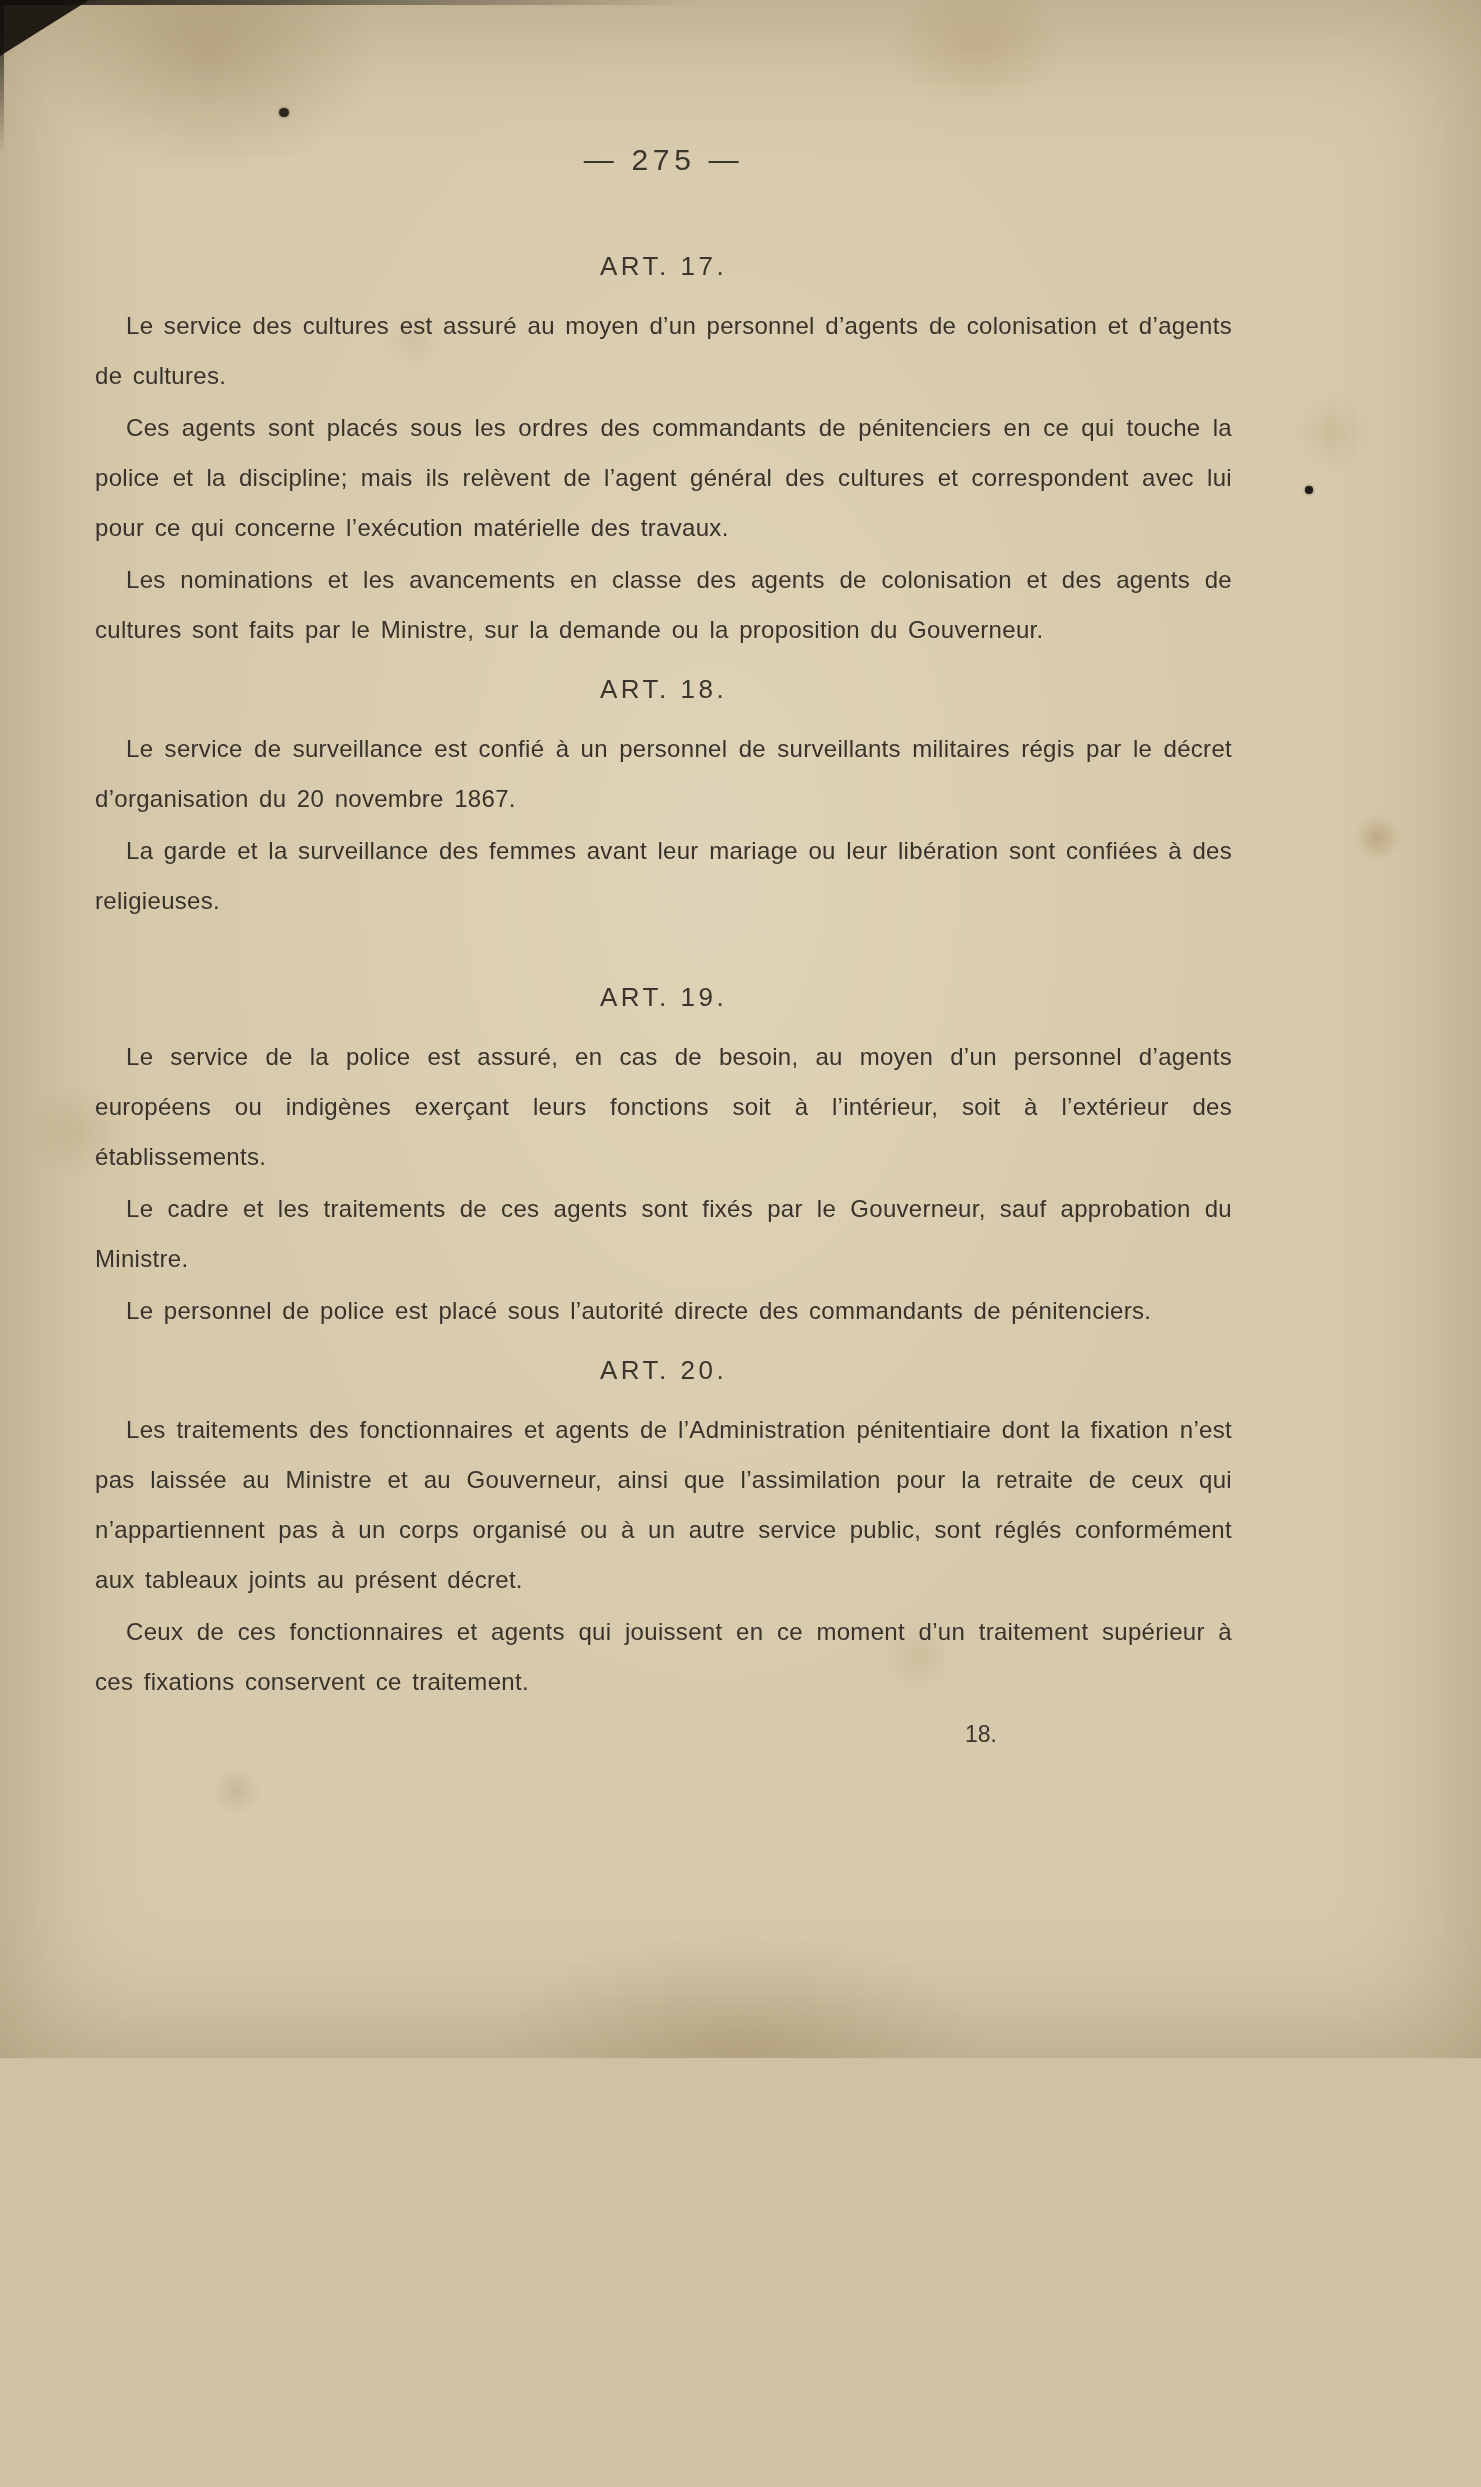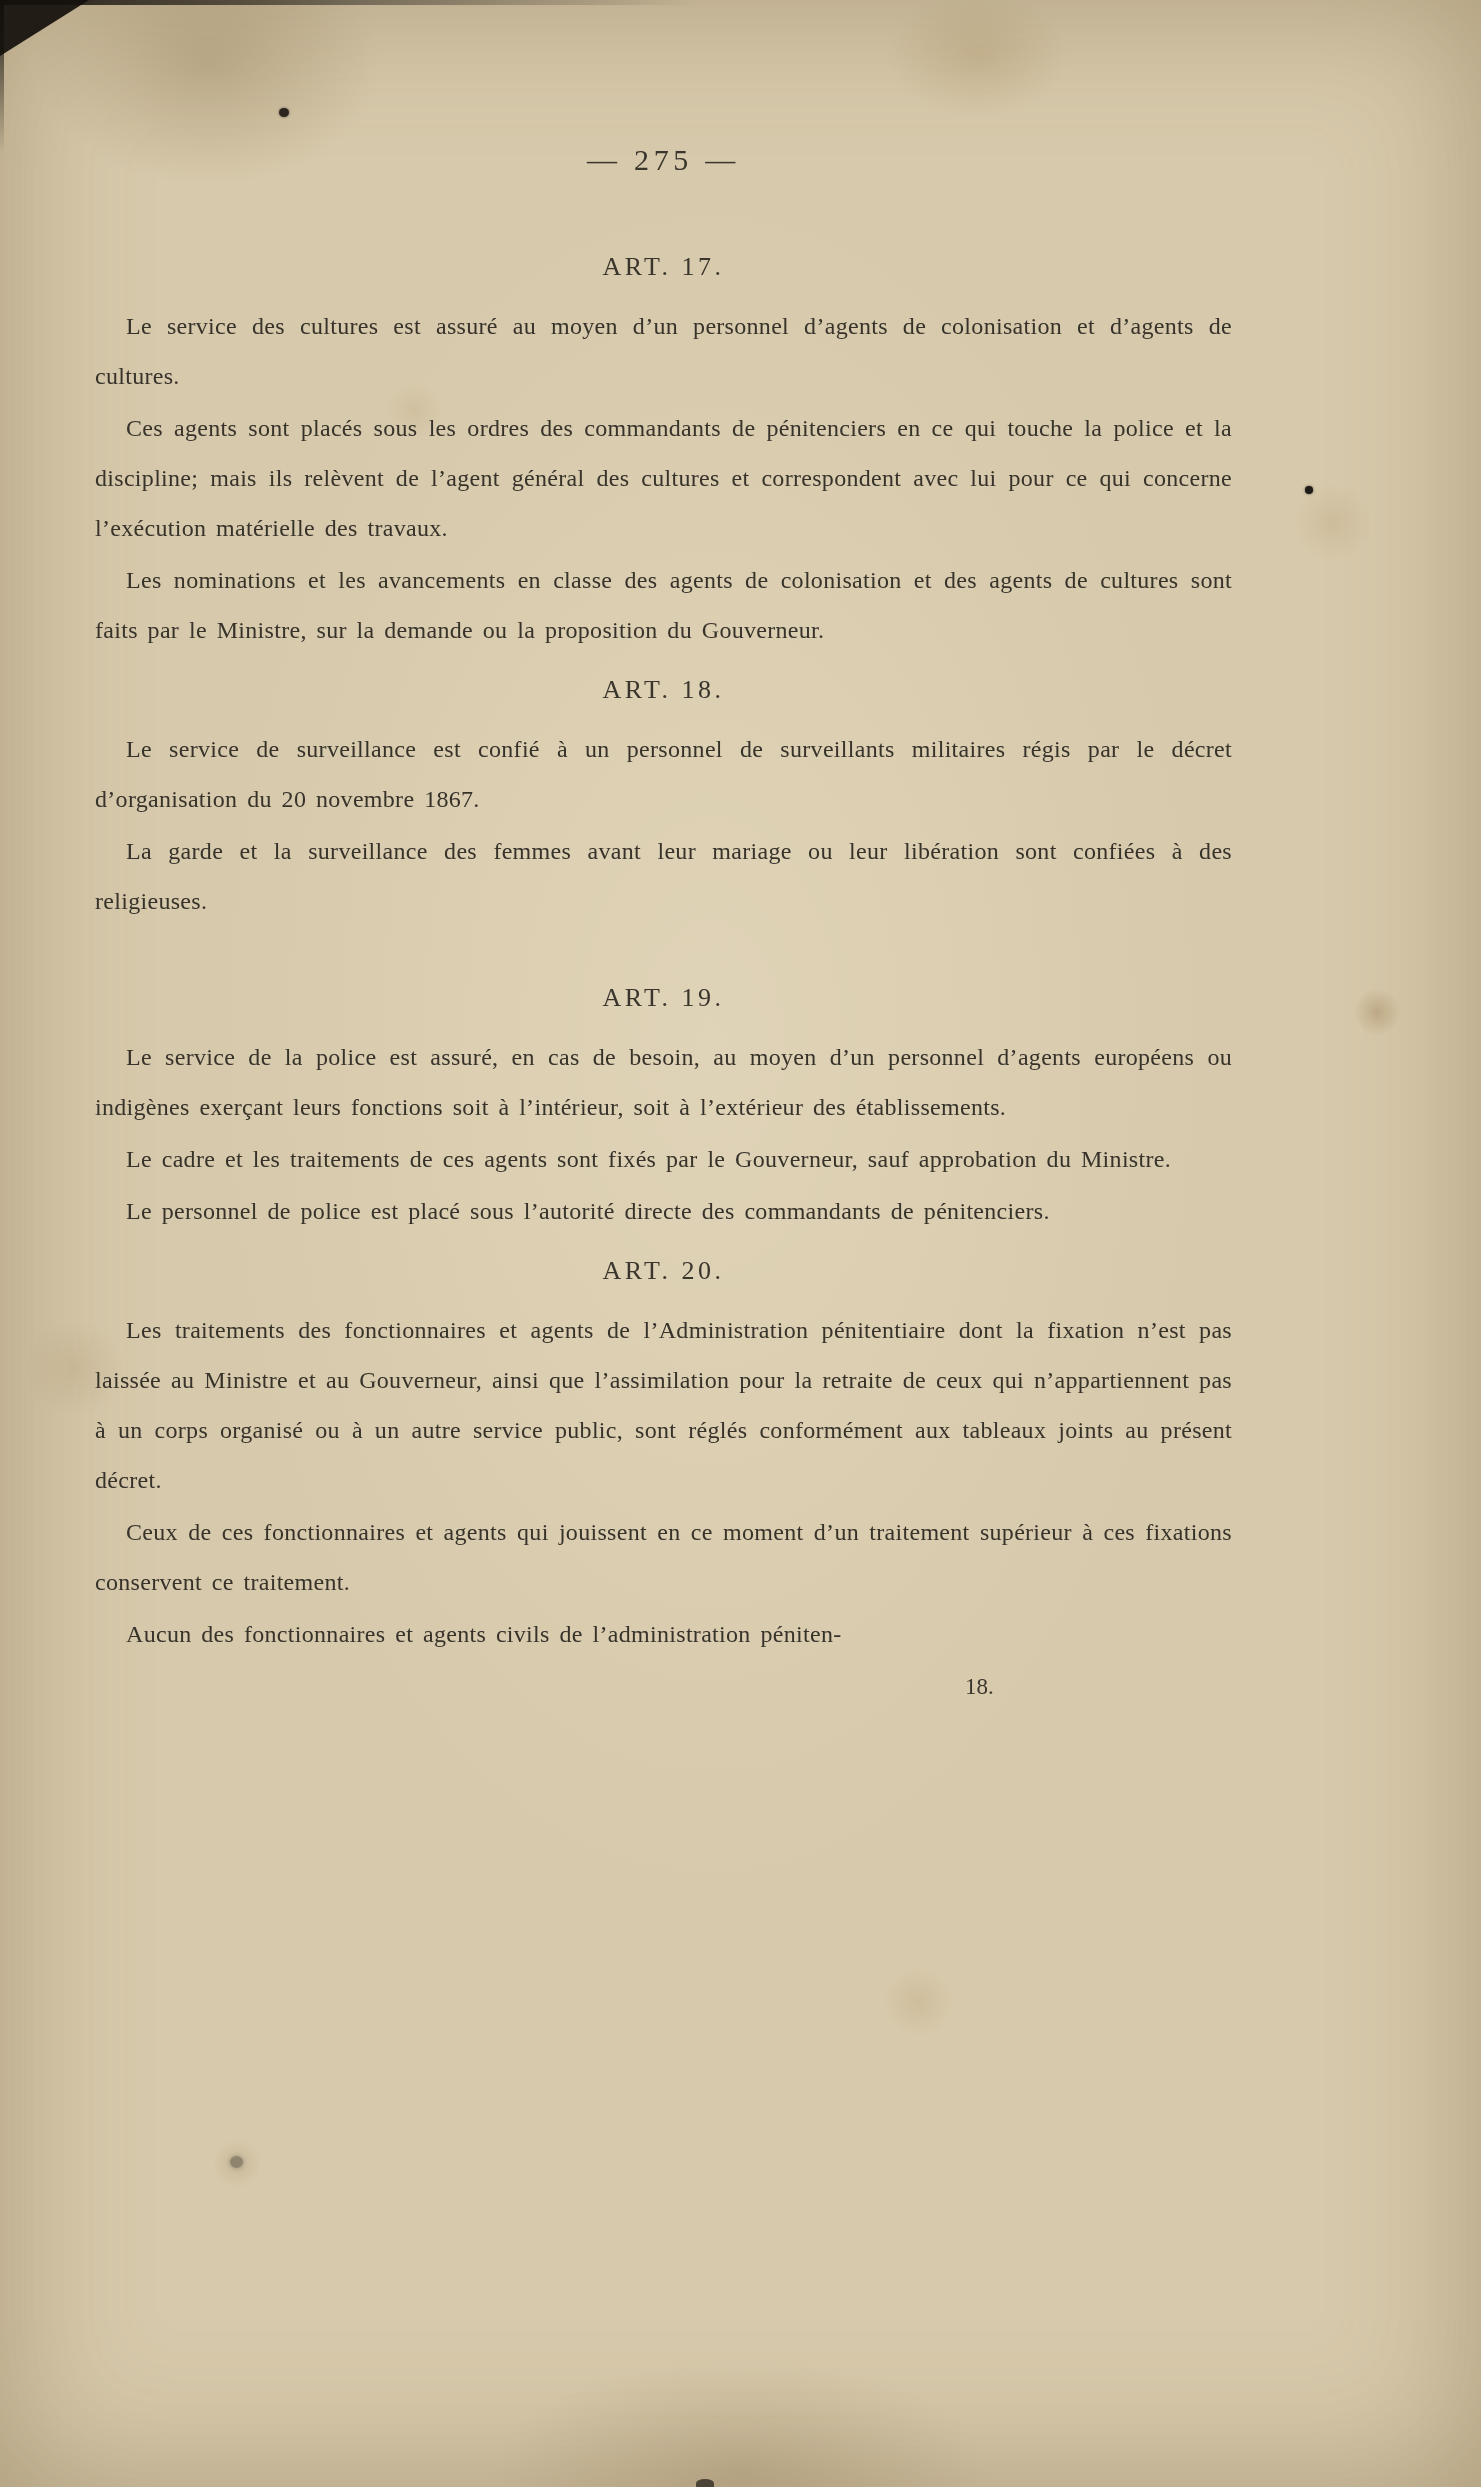--- a/index.html
+++ b/index.html
@@ -3,36 +3,36 @@
 <meta charset="utf-8">
 <style>
   html, body {
     margin: 0;
     padding: 0;
     background: #cfc1a3;
   }
   .scan {
     position: relative;
     width: 1481px;
-    height: 2487px;
+    height: 2058px;
     overflow: hidden;
     background-color: #d7c9ab;
     background-image:
       radial-gradient(ellipse 248px 177px at 14% 2.5%, rgba(125,100,60,0.28), rgba(125,100,60,0) 70%),
       radial-gradient(ellipse 130px 89px at 66% 2.2%, rgba(150,115,60,0.20), rgba(150,115,60,0) 70%),
       radial-gradient(circle 33px at 93% 40.7%, rgba(140,105,55,0.30), rgba(140,105,55,0) 72%),
       radial-gradient(circle 56px at 90% 21%, rgba(140,105,55,0.12), rgba(140,105,55,0) 70%),
       radial-gradient(circle 41px at 28% 16.5%, rgba(140,105,55,0.10), rgba(140,105,55,0) 70%),
       radial-gradient(circle 71px at 5% 55%, rgba(140,105,55,0.12), rgba(140,105,55,0) 70%),
       radial-gradient(circle 50px at 62% 80.5%, rgba(140,105,55,0.12), rgba(140,105,55,0) 70%),
       radial-gradient(circle 35px at 16% 87%, rgba(120,100,60,0.16), rgba(120,100,60,0) 70%),
       radial-gradient(ellipse 355px 166px at 50% 99.5%, rgba(120,95,55,0.20), rgba(120,95,55,0) 70%),
       radial-gradient(ellipse 828px 1420px at 48% 42%, rgba(255,249,228,0.22), rgba(255,249,228,0) 62%);
     box-shadow: inset 0 0 142px rgba(100,78,42,0.38);
-    font-family: Liberation Serif, serif;
+    font-family: Liberation Sans, sans-serif;
     color: #37332b;
   }
   .edge-top-strip {
     position: absolute;
     top: 0; left: 0;
     width: 698px; height: 5.3px;
     background: linear-gradient(to right, rgba(18,15,11,0.9), rgba(18,15,11,0));
   }
   .edge-left-strip {
     position: absolute;
@@ -132,20 +132,19 @@
       <h2 class="art spaced">ART. 19.</h2>
       <p class="para">Le service de la police est assuré, en cas de besoin, au moyen d’un personnel d’agents européens ou indigènes exerçant leurs fonctions soit à l’intérieur, soit à l’extérieur des établissements.</p>
       <p class="para">Le cadre et les traitements de ces agents sont fixés par le Gouverneur, sauf approbation du Ministre.</p>
       <p class="para">Le personnel de police est placé sous l’autorité directe des commandants de pénitenciers.</p>
     </section>
 
     <section>
       <h2 class="art">ART. 20.</h2>
       <p class="para">Les traitements des fonctionnaires et agents de l’Administration pénitentiaire dont la fixation n’est pas laissée au Ministre et au Gouverneur, ainsi que l’assimilation pour la retraite de ceux qui n’appartiennent pas à un corps organisé ou à un autre service public, sont réglés conformément aux tableaux joints au présent décret.</p>
       <p class="para">Ceux de ces fonctionnaires et agents qui jouissent en ce moment d’un traitement supérieur à ces fixations conservent ce traitement.</p>
-      <p class="para">Aucun des fonctionnaires et agents civils de l’administration péniten-</p>
     </section>
 
     <div class="sig-mark">18.</div>
 
   </div>
 </div>
 
 
 </body></html>

